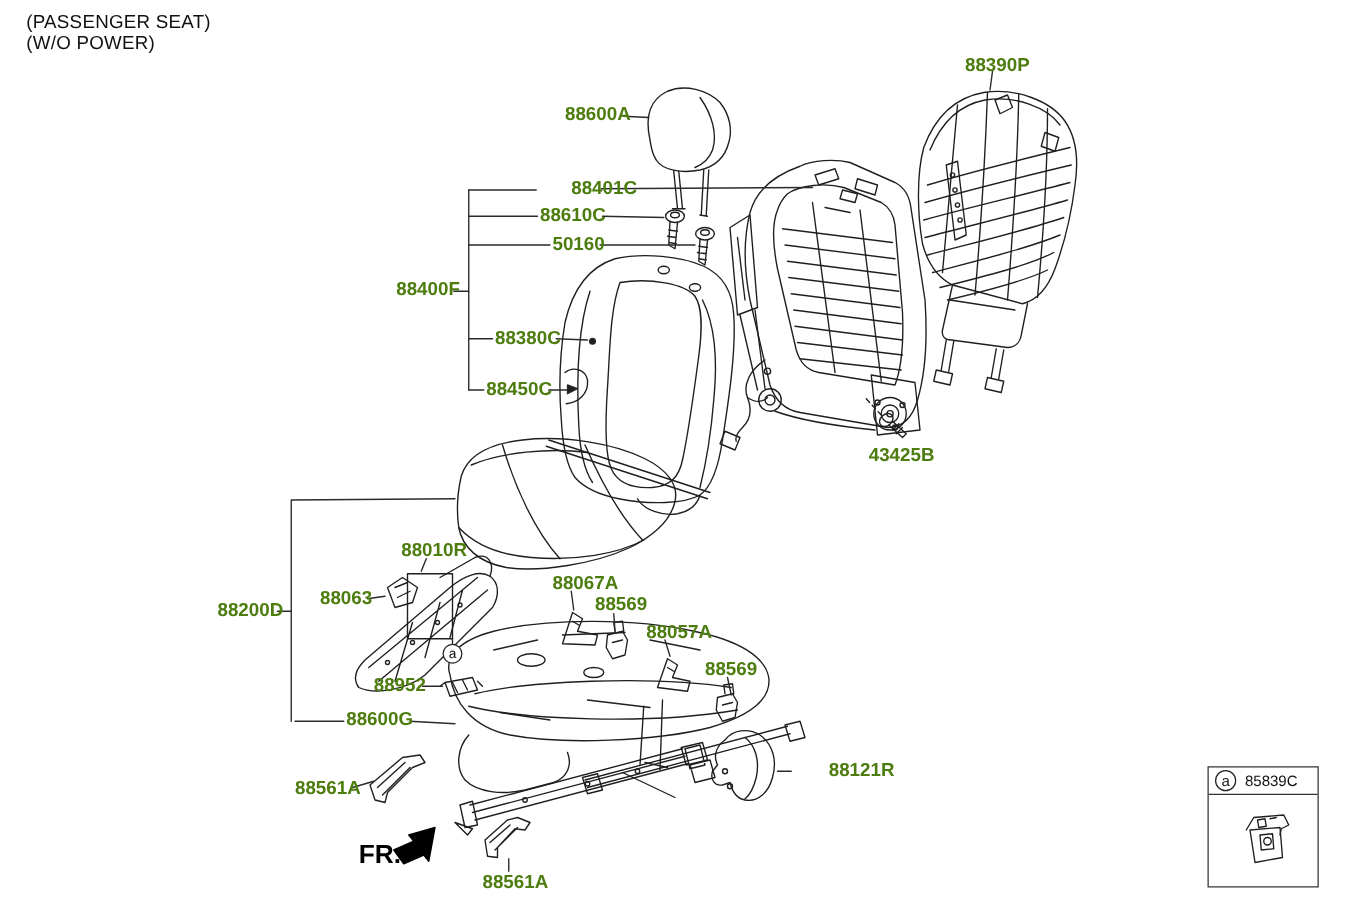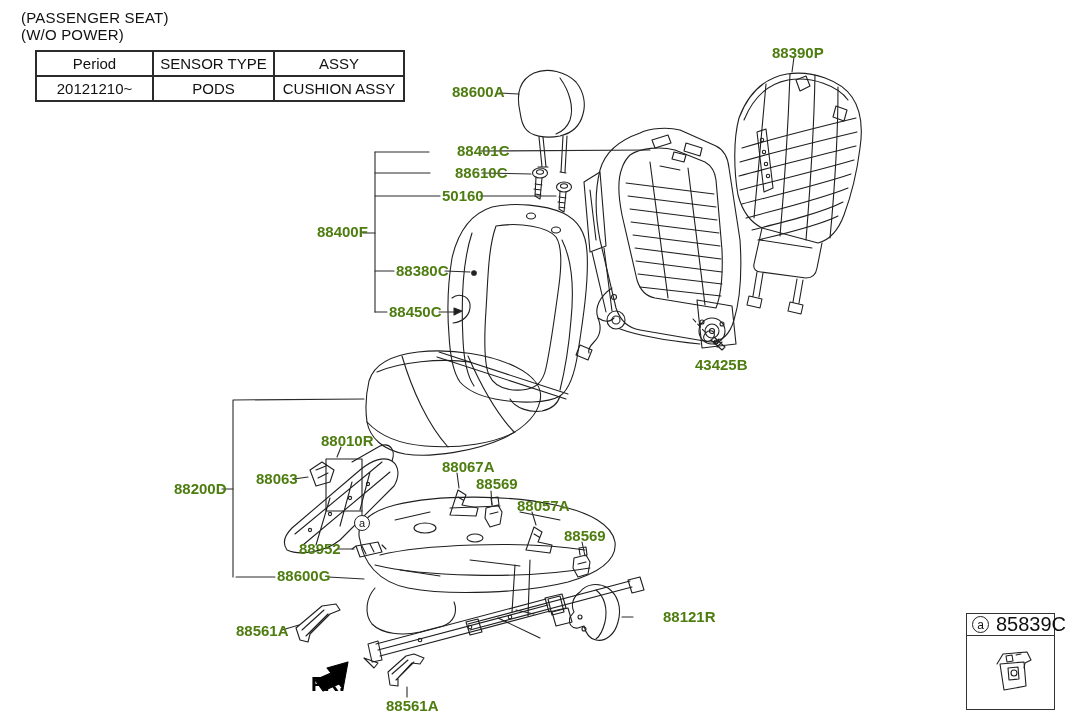--- a/index.html
+++ b/index.html
@@ -5,29 +5,29 @@
   html,body{margin:0;padding:0;background:#fff;}
   #stage{position:relative;width:1076px;height:727px;background:#ffffff;overflow:hidden;
          font-family:"Liberation Sans",sans-serif;color:#111;padding-left:46px;}
   .title-line{position:absolute;font-size:15px;letter-spacing:.2px;white-space:nowrap;}
   #spec-table{position:absolute;left:35px;top:50px;border-collapse:collapse;table-layout:fixed;}
   #spec-table td{border:2px solid #2b2b2b;font-size:15px;text-align:center;height:23px;padding:0 4px;
                  background:#fff;}
   .c0{width:107px}.c1{width:111px}.c2{width:120px}
   svg{position:absolute;left:0;top:0;}
   .plabel{position:absolute;font-size:15px;color:#4d7c0f;white-space:nowrap;line-height:14px;font-weight:bold;}
-  .fr-label{position:absolute;font-size:21px;font-weight:bold;color:#000;margin-left:24px;}
+  .fr-label{position:absolute;font-size:21px;font-weight:bold;color:#000;}
   .circle-a{position:absolute;border:1.4px solid #222;border-radius:50%;display:flex;
             align-items:center;justify-content:center;font-size:11px;color:#111;background:#fff;}
   #callout-a{left:354px;top:515px;width:14px;height:14px;}
   .legend-box{position:absolute;left:966px;top:613px;width:87px;height:95px;border:1.5px solid #333;}
   .legend-head{height:21px;border-bottom:1.5px solid #333;display:flex;align-items:center;
                padding-left:5px;gap:7px;}
   .legend-head .circle-a{position:static;width:15px;height:15px;font-size:12px;flex:none;}
-  .legend-code{font-size:20px;text-align:right;}
+  .legend-code{font-size:12px;text-align:right;}
 </style>
 </head>
 <body>
 
 <div id="stage">
 
   <svg width="1076" height="727" viewBox="0 0 1076 727" fill="none" stroke="#1f1f1f" stroke-width="1.1" stroke-linecap="round" stroke-linejoin="round">
 
     <g>
       <path d="M520,112 C516,94 519,80 534,73 C548,67 566,72 576,82 C584,92 586,104 583,114 C580,126 573,133 560,136 C545,139 530,136 525,128 C521,122 521,117 520,112 Z"></path>
@@ -199,39 +199,25 @@
       <path d="M1000,664 L1024,662 L1026,686 L1004,690 Z"></path>
       <path d="M1008,668 L1018,667 L1019,679 L1009,680 Z"></path>
       <path d="M1006,656 L1012,655 L1013,661 L1007,662 Z M1016,655 L1021,654"></path>
       <circle cx="1014" cy="673" r="3"></circle>
     </g>
   </svg>
 
   <div class="title-line" style="left:21px;top:9px">(PASSENGER SEAT)</div>
   <div class="title-line" style="left:21px;top:26px">(W/O POWER)</div>
 
-  <table id="spec-table">
-    <tbody>
-        <tr>
-      <td class="c0">Period</td>
-      <td class="c1">SENSOR TYPE</td>
-      <td class="c2">ASSY</td>
-    </tr>
-    <tr>
-      <td>20121210~</td>
-      <td>PODS</td>
-      <td>CUSHION ASSY</td>
-    </tr>
-  </tbody>
-    </table>
 
   <div class="plabel" style="left:452px;top:85px">88600A</div>
   <div class="plabel" style="left:772px;top:46px">88390P</div>
   <div class="plabel" style="left:457px;top:144px">88401C</div>
-  <div class="plabel" style="left:455px;top:166px">88610C</div>
+  <div class="plabel" style="left:432px;top:166px">88610C</div>
   <div class="plabel" style="left:442px;top:189px">50160</div>
   <div class="plabel" style="left:317px;top:225px">88400F</div>
   <div class="plabel" style="left:396px;top:264px">88380C</div>
   <div class="plabel" style="left:389px;top:305px">88450C</div>
   <div class="plabel" style="left:695px;top:358px">43425B</div>
   <div class="plabel" style="left:321px;top:434px">88010R</div>
   <div class="plabel" style="left:256px;top:472px">88063</div>
   <div class="plabel" style="left:174px;top:482px">88200D</div>
   <div class="plabel" style="left:299px;top:542px">88952</div>
   <div class="plabel" style="left:277px;top:569px">88600G</div>

